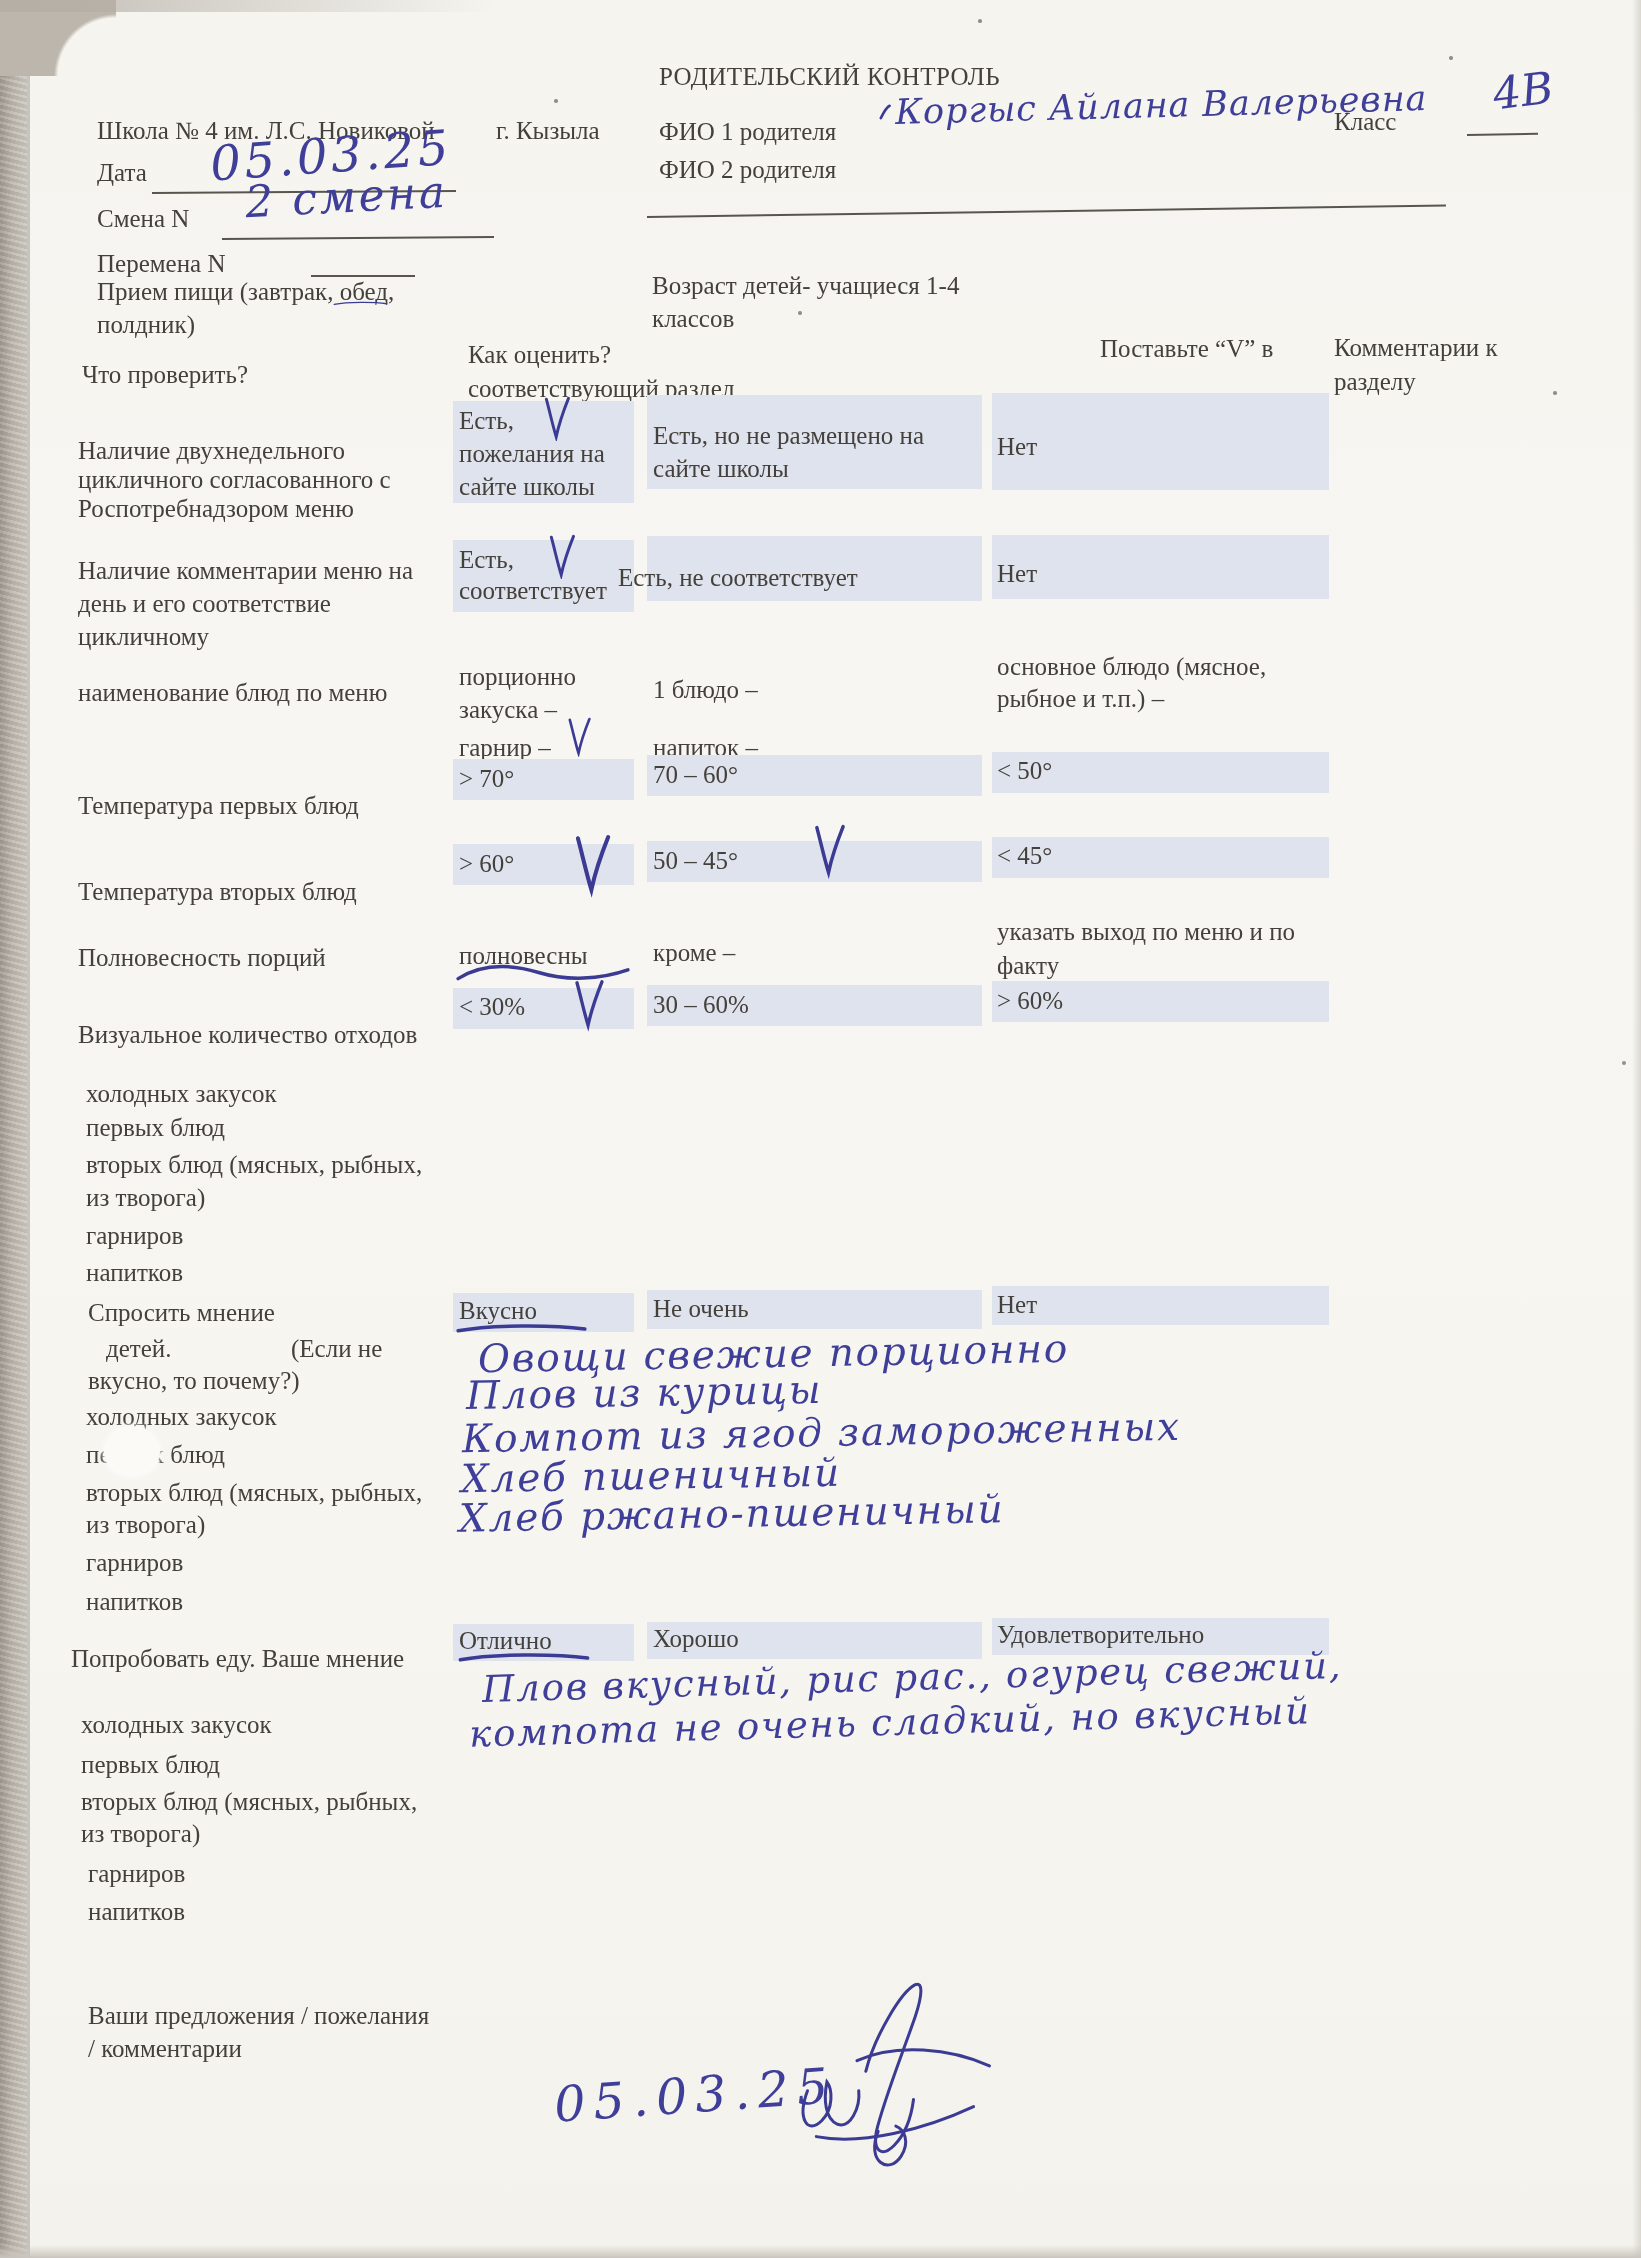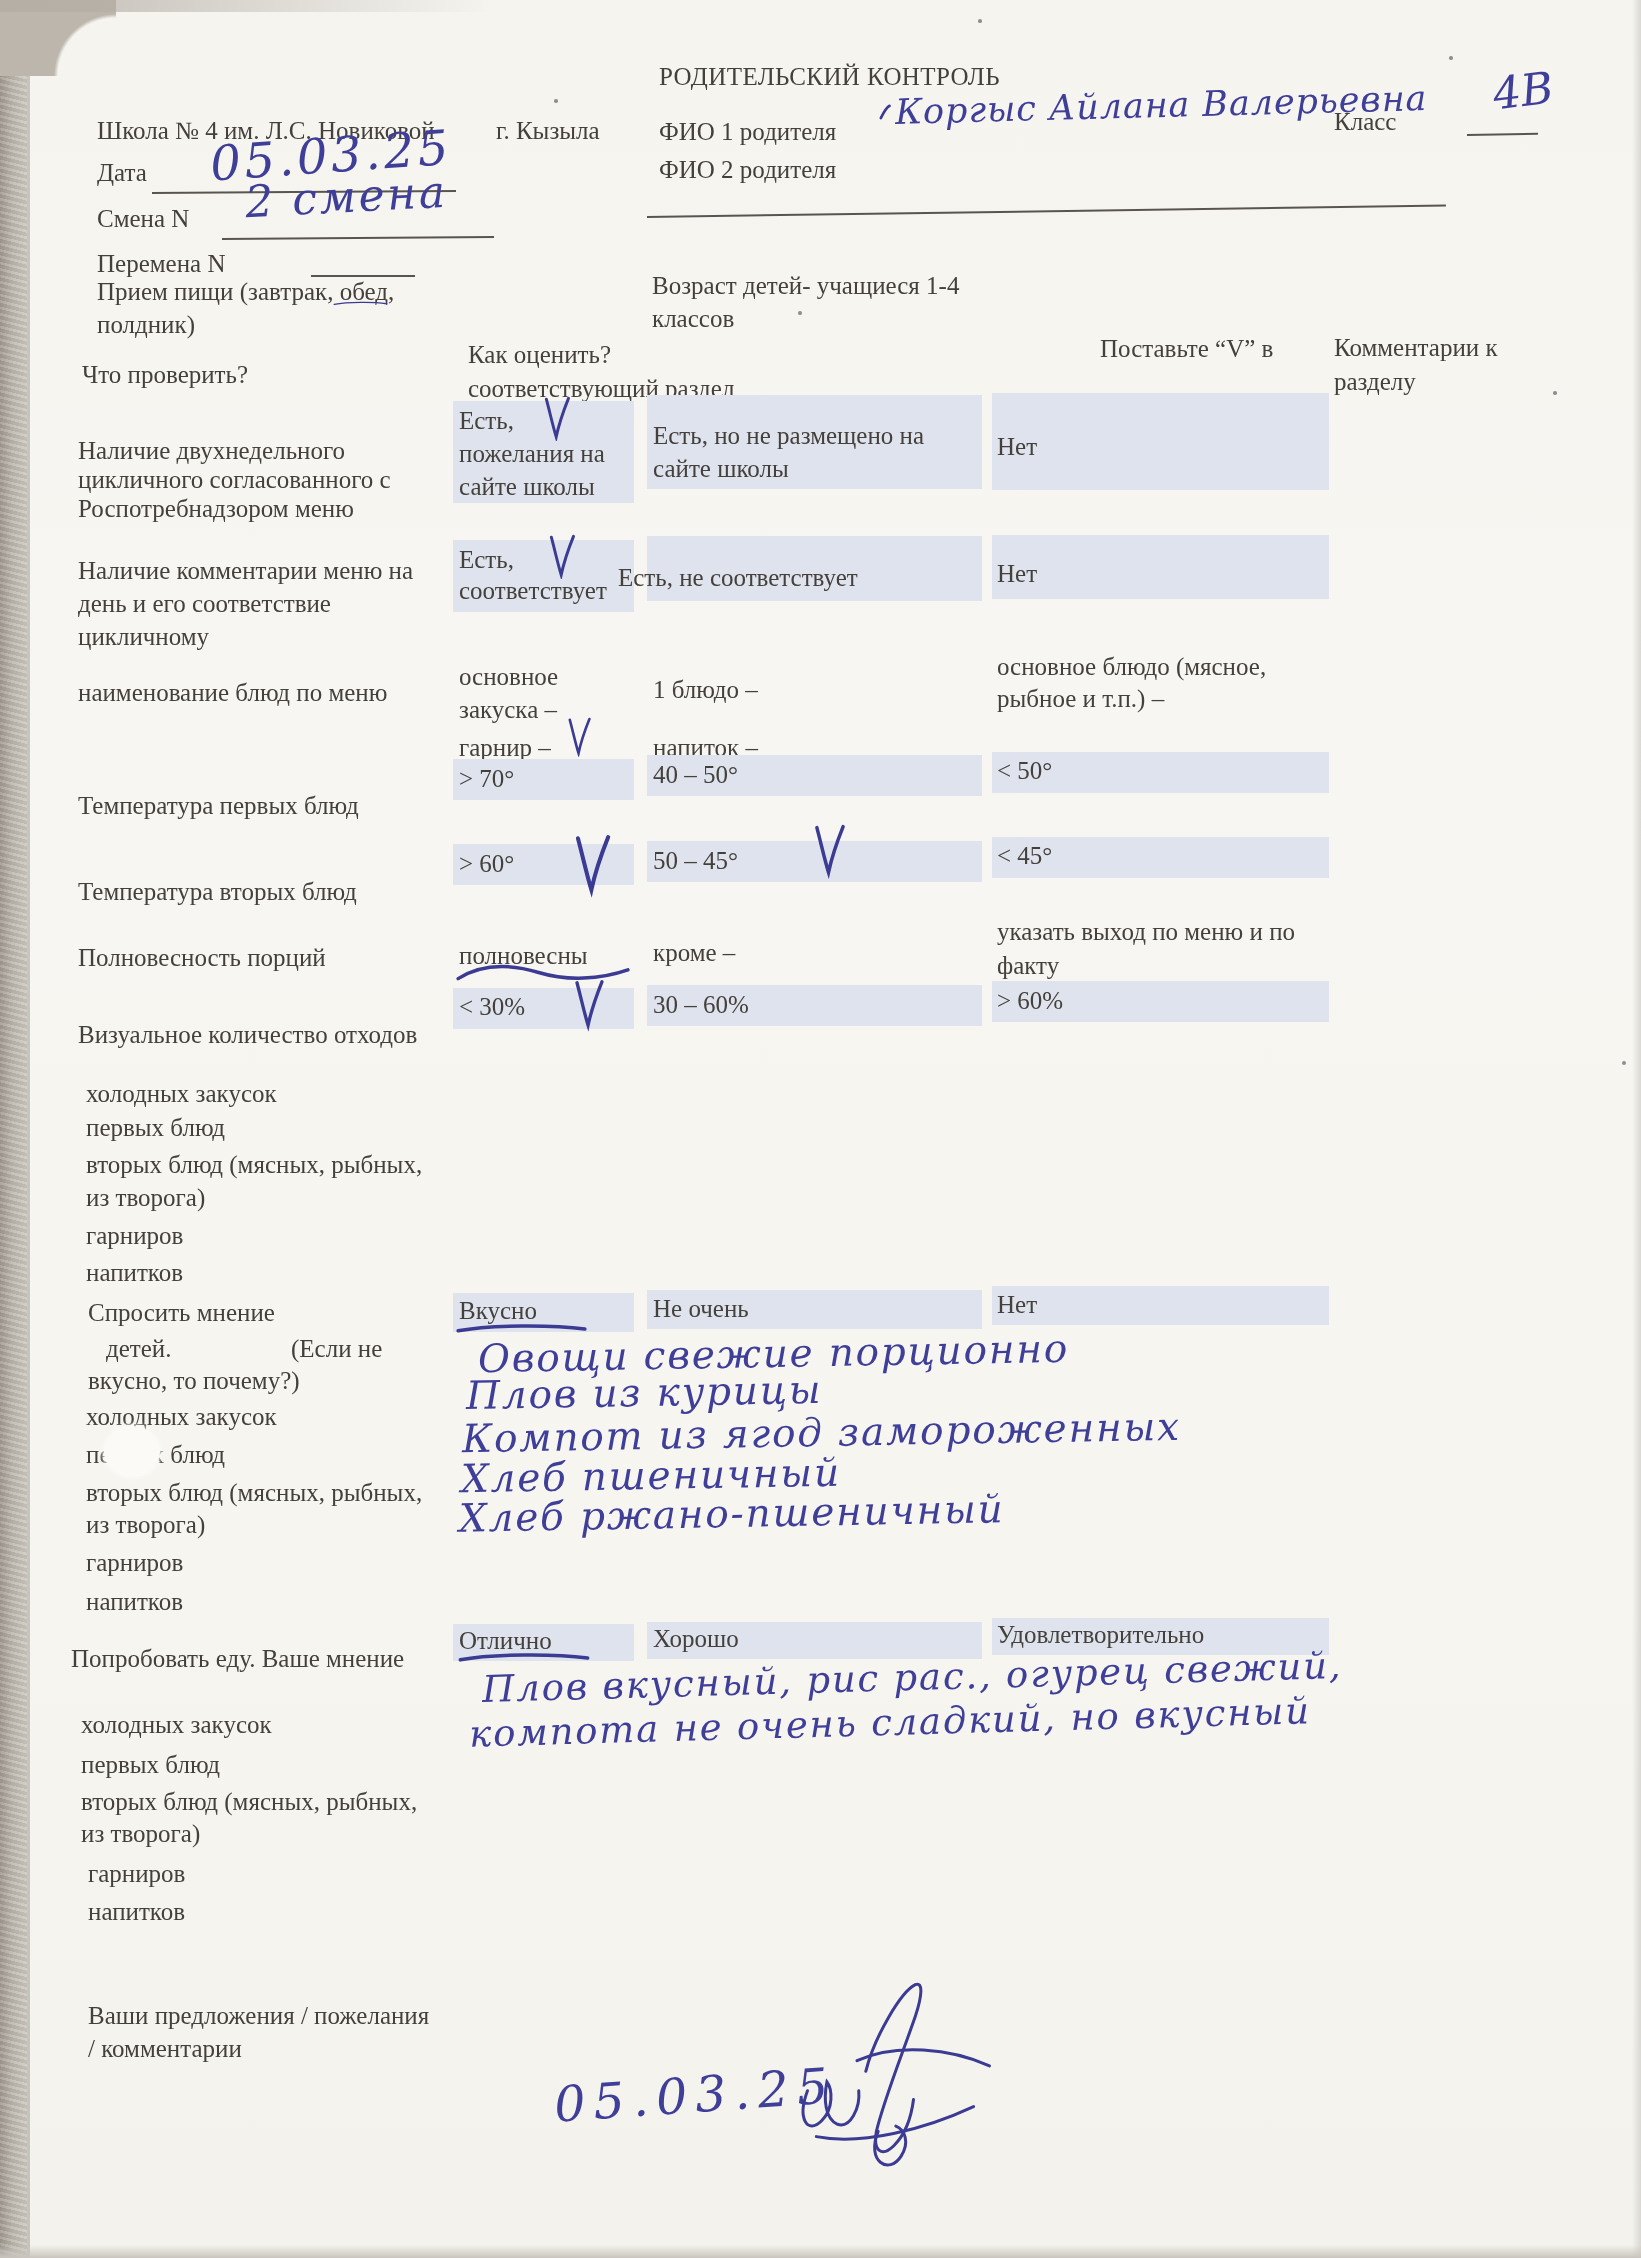--- a/index.html
+++ b/index.html
@@ -126,36 +126,36 @@
   <div class="t" style="left:78px;top:624px">цикличному</div>
   <div class="t" style="left:459px;top:547px">Есть,</div>
   <svg class="ink" style="left:547px;top:533px;width:30px;height:46px" viewBox="0 0 34 52" width="30" height="46">
       <use href="#chk"></use>
     </svg>
   <div class="t" style="left:459px;top:578px">соответствует</div>
   <div class="t" style="left:618px;top:565px">Есть, не соответствует</div>
   <div class="t" style="left:997px;top:561px">Нет</div>
 
   <div class="t" style="left:78px;top:680px">наименование блюд по меню</div>
-  <div class="t" style="left:459px;top:664px">основное</div>
+  <div class="t" style="left:459px;top:664px">порционно</div>
   <div class="t" style="left:459px;top:697px">закуска –</div>
   <div class="t" style="left:653px;top:677px">1 блюдо –</div>
   <div class="t" style="left:997px;top:654px">основное блюдо (мясное,</div>
   <div class="t" style="left:997px;top:686px">рыбное и т.п.) –</div>
   <div class="t" style="left:459px;top:735px">гарнир –</div>
   <svg class="ink" style="left:566px;top:716px;width:26.5px;height:41px" viewBox="0 0 30 46" width="26.5" height="41">
       <use href="#chk"></use>
     </svg>
   <div class="t" style="left:653px;top:735px">напиток –</div>
 
   <div class="cell" style="left:453px;top:759px;width:181px;height:41px"></div>
   <div class="cell" style="left:647px;top:755px;width:335px;height:41px"></div>
   <div class="cell" style="left:992px;top:752px;width:337px;height:41px"></div>
   <div class="t" style="left:459px;top:766px">&gt; 70°</div>
-  <div class="t" style="left:653px;top:762px">40 – 50°</div>
+  <div class="t" style="left:653px;top:762px">70 – 60°</div>
   <div class="t" style="left:997px;top:758px">&lt; 50°</div>
   <div class="t" style="left:78px;top:793px">Температура первых блюд</div>
 
   <div class="cell" style="left:453px;top:844px;width:181px;height:41px"></div>
   <div class="cell" style="left:647px;top:841px;width:335px;height:41px"></div>
   <div class="cell" style="left:992px;top:837px;width:337px;height:41px"></div>
   <div class="t" style="left:459px;top:851px">&gt; 60°</div>
   <svg class="ink" style="left:572px;top:828px;width:41px;height:72px" viewBox="0 0 46 82" width="41" height="72">
       <use href="#chk"></use>
     </svg>

